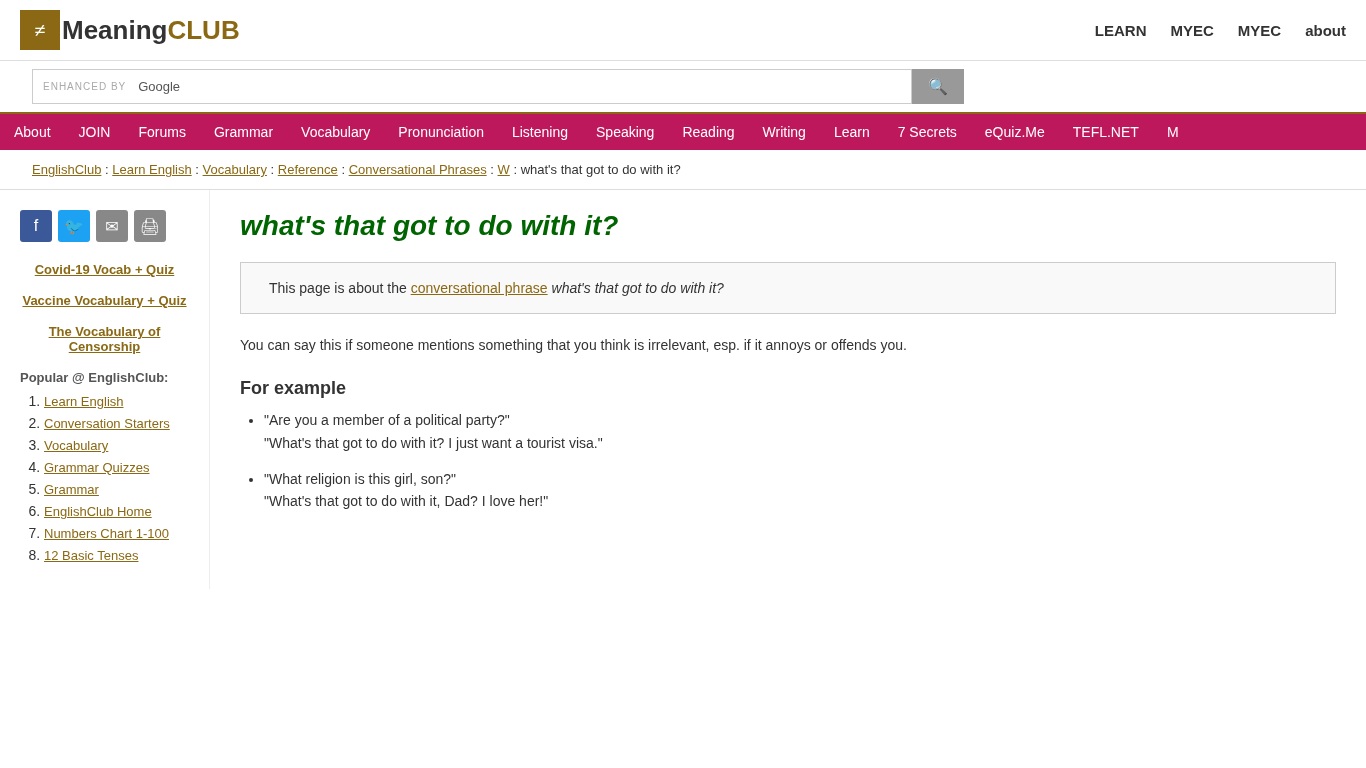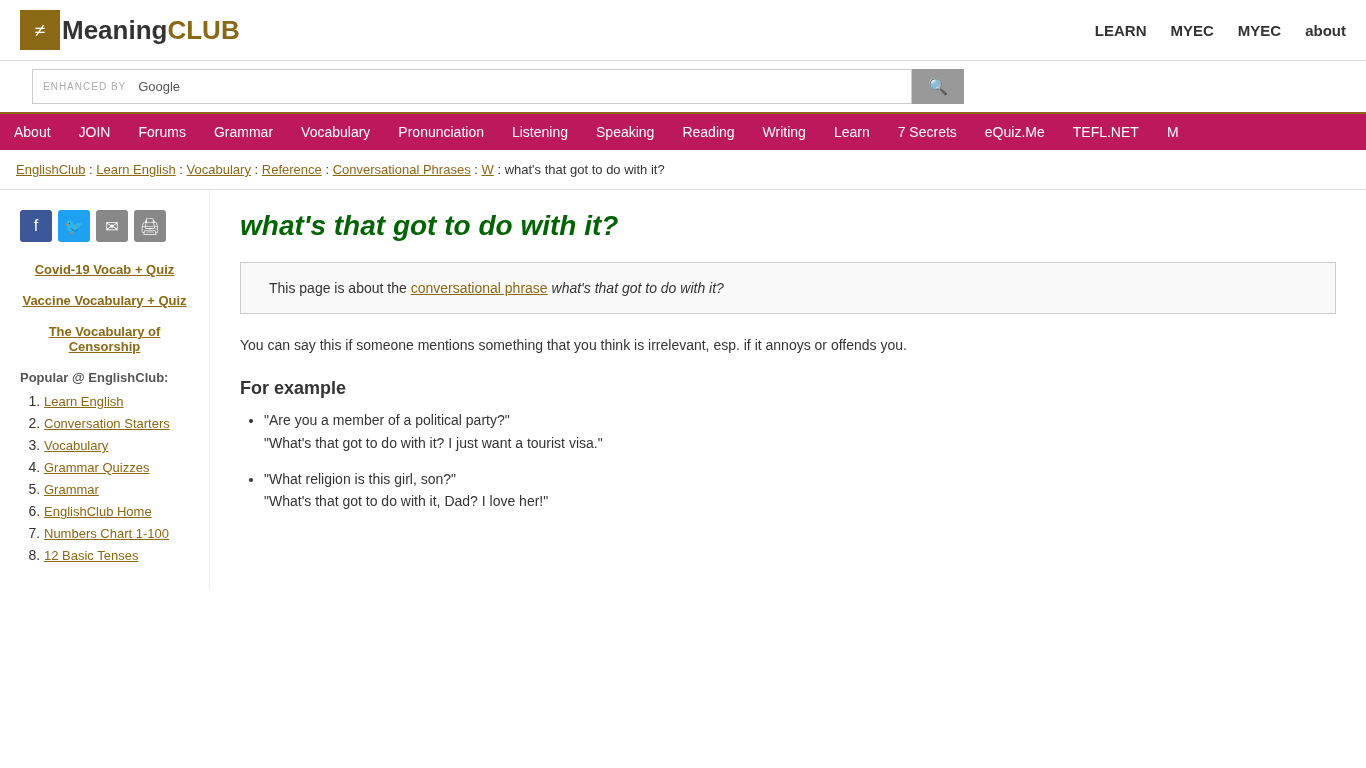--- a/index.html
+++ b/index.html
@@ -15,21 +15,21 @@
     #search-input-wrap { flex: 1; border: 1px solid #ccc; display: flex; align-items: center; padding: 6px 10px; background: #fff; max-width: 880px; }
     #search-input-wrap span { color: #999; font-size: 11px; margin-right: 8px; }
     #search-input { border: none; outline: none; flex: 1; font-size: 14px; }
     #search-btn { background: #999; border: none; color: #fff; padding: 8px 14px; cursor: pointer; font-size: 14px; }
 
     
     #navbar { background: #be185d; display: flex; align-items: center; padding: 0; overflow: hidden; }
     #navbar a { color: #fff; text-decoration: none; padding: 10px 14px; font-size: 14px; display: block; white-space: nowrap; }
 
     
-    #breadcrumb { padding: 12px 16px; font-size: 13px; color: #333; border-bottom: 1px solid #ddd; }
+    #breadcrumb { padding: 12px 32px; font-size: 13px; color: #333; border-bottom: 1px solid #ddd; }
     #breadcrumb a { color: #8B6914; text-decoration: underline; }
     #breadcrumb span { color: #333; }
 
     
     #main { display: flex; padding: 0; }
 
     
     #sidebar { width: 210px; min-width: 210px; padding: 20px 20px 20px 20px; border-right: 1px solid #eee; }
     .social-icons { display: flex; gap: 6px; margin-bottom: 20px; }
     .social-icon { width: 32px; height: 32px; display: flex; align-items: center; justify-content: center; font-size: 16px; border-radius: 3px; color: #fff; cursor: pointer; }

